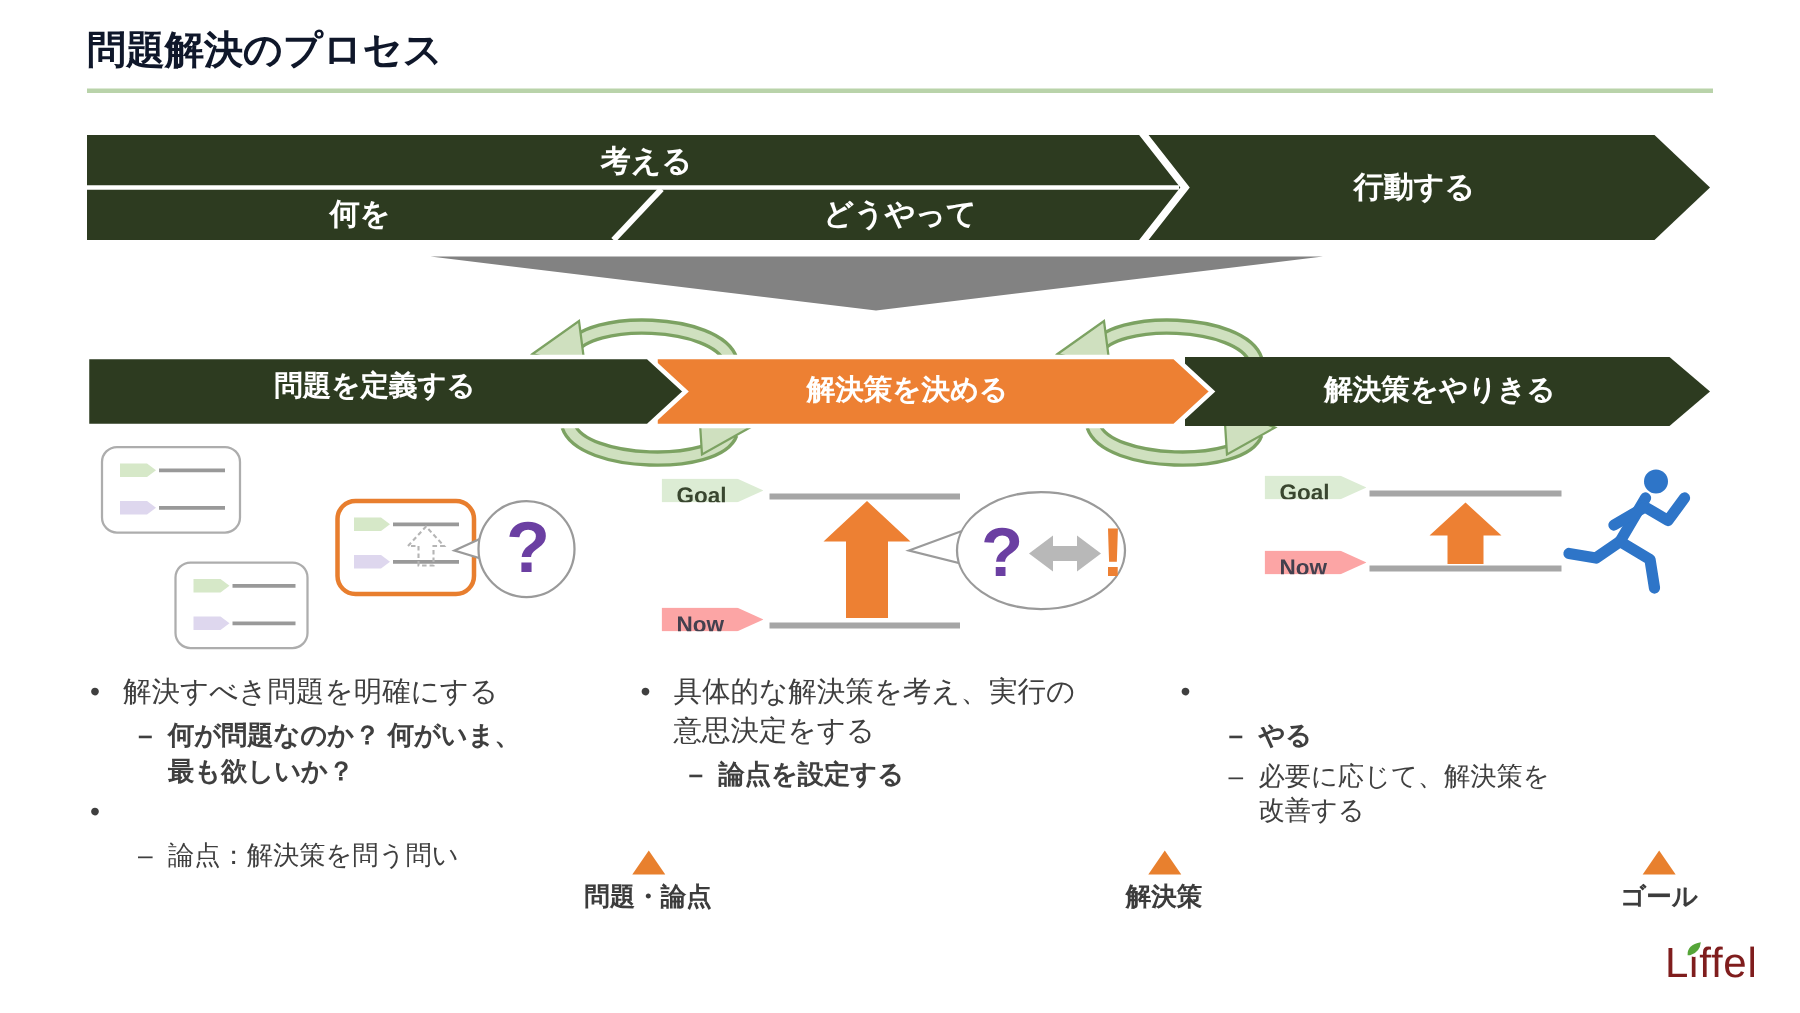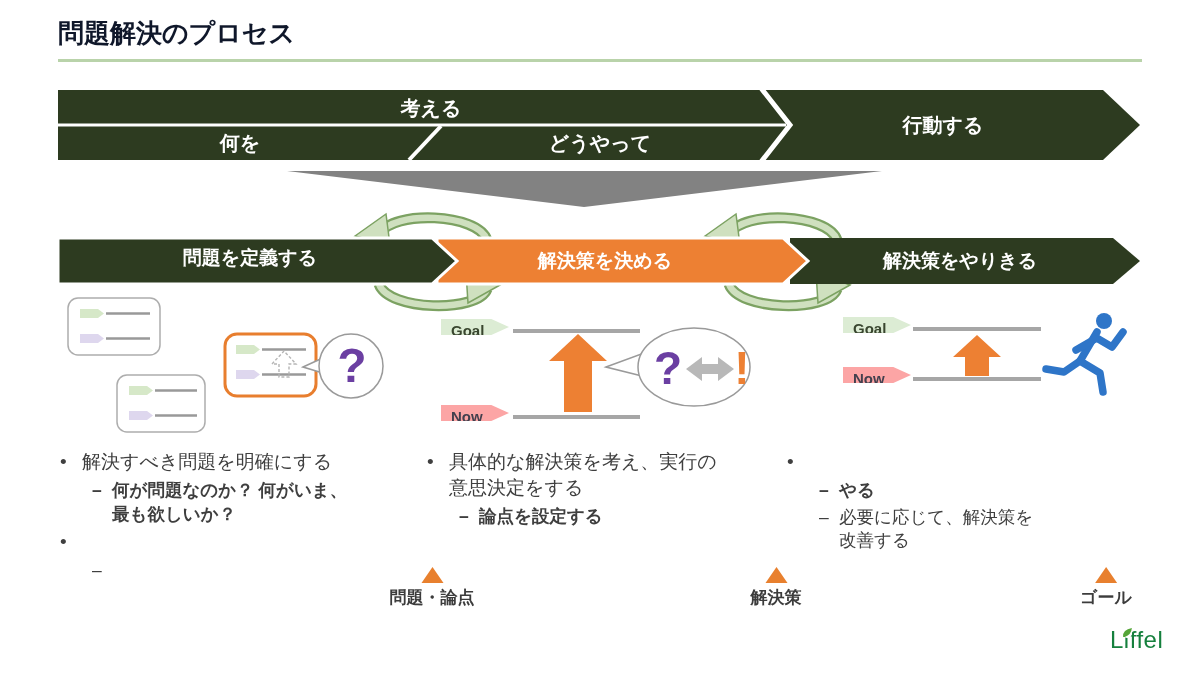--- a/index.html
+++ b/index.html
@@ -31,21 +31,21 @@
   .bullet-line{display:flex;font-size:19px;line-height:1.36;margin-bottom:4px;}
   .bullet-line .marker{flex:0 0 22px;}
   .bullet-line.lvl2{margin-left:32px;font-size:17.5px;margin-bottom:3px;}
   .bullet-line.lvl2 .marker{flex:0 0 20px;}
   .bullet-line.bold{font-weight:bold;}
   .milestone{position:absolute;transform:translateX(-50%);text-align:right;top:567px;}
   .milestone .tri{width:0;height:0;margin:0 auto;
     border-left:11px solid transparent;border-right:11px solid transparent;
     border-bottom:16px solid #e8802e;}
   .milestone .mlabel{margin-top:3px;font-size:17px;font-weight:bold;color:#3c3c3c;white-space:nowrap;}
-  .logo{left:1110px;top:626px;font-size:24px;color:#15803d;letter-spacing:.5px;}
+  .logo{left:1110px;top:626px;font-size:28px;color:#7f1d1d;letter-spacing:.5px;}
   .logo .i{position:relative;display:inline-block;}
   .logo .leaf{position:absolute;top:1px;left:-2px;width:11px;height:11px;}
 </style>
 </head>
 <body>
 
 <svg id="bg-svg" class="abs" width="1200" height="675" viewBox="0 0 1200 675">
   <defs>
     <g id="cycle-pair">
       <path d="M 487 240 C 478 213 392 210 380 234" fill="none" stroke="#7ca262" stroke-width="11"></path>
@@ -160,20 +160,21 @@
   </div>
     <div class="bullet-line lvl2 bold">
     <span class="marker">–</span>
     <span class="btext">何が問題なのか？ 何がいま、最も欲しいか？</span>
   </div>
     <div class="bullet-line lvl1">
     <span class="marker">•</span>
   </div>
     <div class="bullet-line lvl2">
     <span class="marker">–</span>
+    <span class="btext">論点：解決策を問う問い</span>
   </div>
   </div>
 <div class="bullets col2">
     <div class="bullet-line lvl1">
     <span class="marker">•</span>
     <span class="btext">具体的な解決策を考え、実行の意思決定をする</span>
   </div>
     <div class="bullet-line lvl2 bold">
     <span class="marker">–</span>
     <span class="btext">論点を設定する</span>

